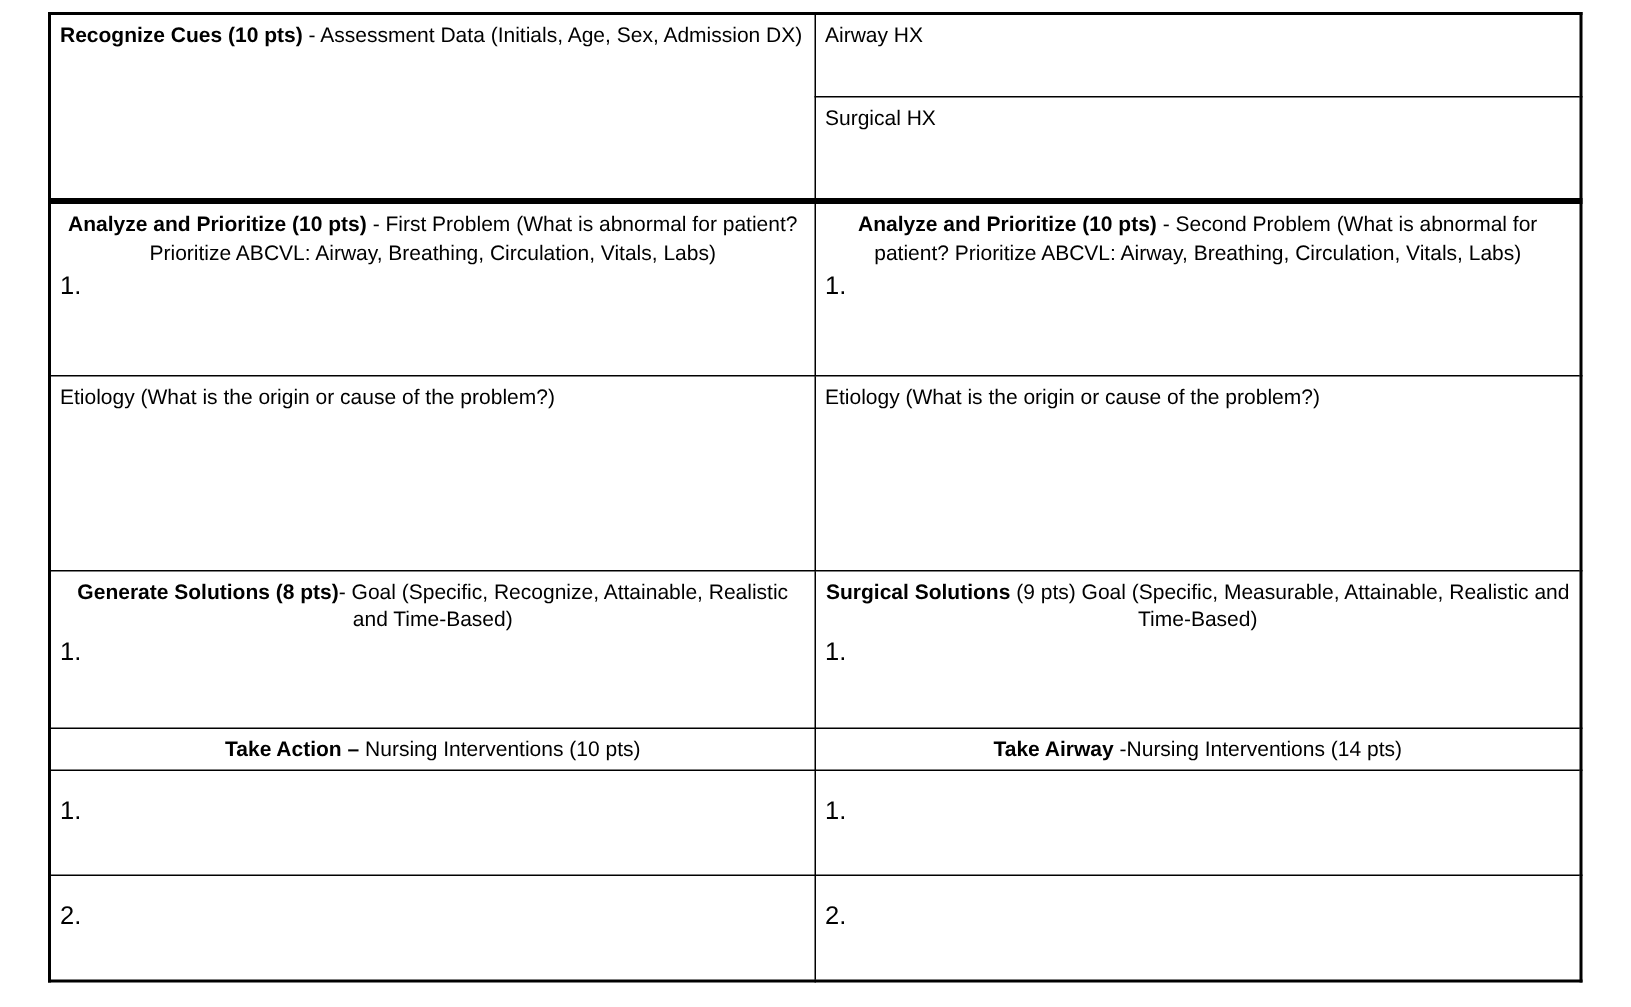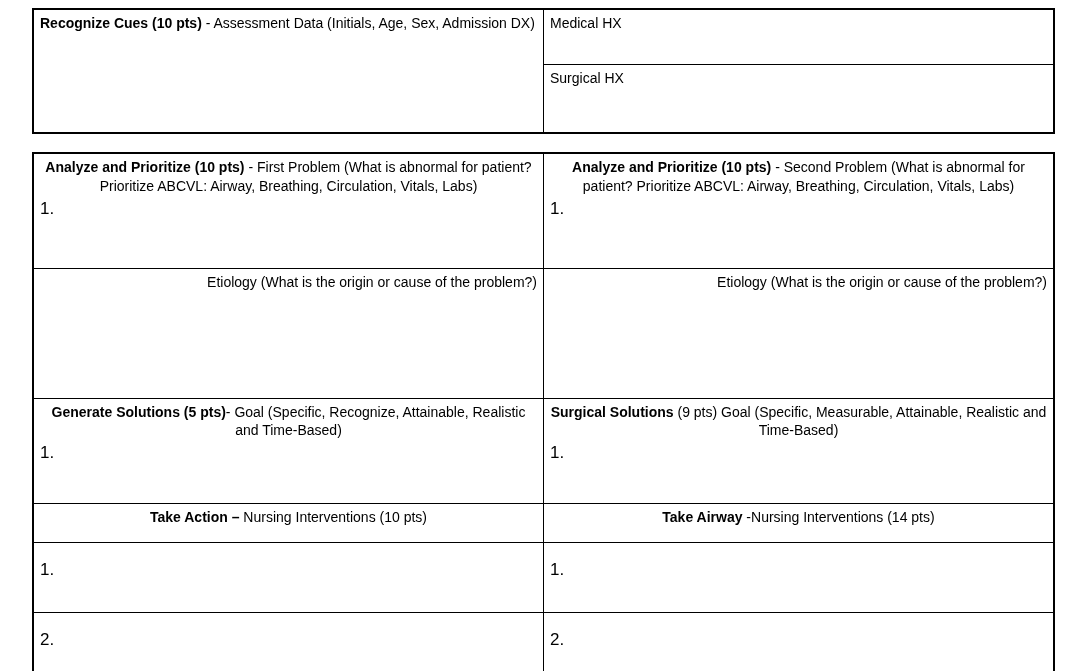--- a/index.html
+++ b/index.html
@@ -8,21 +8,20 @@
       font-size: 14px;
       color: #000;
       background: #fff;
       padding: 8px 32px;
       width: 1087px;
     }
     .table-outer {
       width: 100%;
       border: 2px solid #000;
       border-collapse: collapse;
-      margin-bottom: 18px;
     }
     .table-lower {
       width: 100%;
       border: 2px solid #000;
       border-collapse: collapse;
     }
     td {
       border: 1px solid #000;
       vertical-align: top;
       padding: 4px 6px;
@@ -34,36 +33,36 @@
     .centered-head { text-align: center; }
     .num {
       font-size: 17px;
       margin-top: 2px;
       margin-bottom: 2px;
     }
     .rc-cell { height: 110px; }
     .mhx-cell { height: 55px; }
     .shx-cell { height: 69px; }
     .analyze-cell { height: 115px; }
-    .etiology-cell { height: 130px; text-align: right; }
+    .etiology-cell { height: 130px; }
     .gensol-cell { height: 105px; }
-    .takeaction-head { height: 26px; padding-top:4px; padding-bottom:16px; }
+    .takeaction-head { height: 26px; padding-top:4px; padding-bottom:5px; }
     .ta-num-cell { height: 70px; padding-top: 14px; }
   </style>
 </head>
 <body>
 
 <table class="table-outer">
   <tbody>
       <tr>
     <td class="col-50 rc-cell" rowspan="2">
       <span class="bold">Recognize Cues (10 pts)</span><span> - Assessment Data (Initials, Age, Sex, Admission DX)</span>
     </td>
     <td class="col-50 mhx-cell">
-      <span>Medical HX</span>
+      <span>Airway HX</span>
     </td>
   </tr>
   <tr>
     <td class="col-50 shx-cell">
       <span>Surgical HX</span>
     </td>
   </tr>
 </tbody>
   </table>
 
@@ -90,21 +89,21 @@
       <span>Etiology (What is the origin or cause of the problem?)</span>
     </td>
     <td class="col-50 etiology-cell">
       <span>Etiology (What is the origin or cause of the problem?)</span>
     </td>
   </tr>
 
   <tr>
     <td class="col-50 gensol-cell">
       <div class="centered-head">
-        <span class="bold">Generate Solutions (5 pts)</span><span>- Goal (Specific, Recognize, Attainable, Realistic and Time-Based)</span>
+        <span class="bold">Generate Solutions (8 pts)</span><span>- Goal (Specific, Recognize, Attainable, Realistic and Time-Based)</span>
       </div>
       <div class="num">1.</div>
     </td>
     <td class="col-50 gensol-cell">
       <div class="centered-head">
         <span class="bold">Surgical Solutions</span><span> (9 pts) Goal (Specific, Measurable, Attainable, Realistic and Time-Based)</span>
       </div>
       <div class="num">1.</div>
     </td>
   </tr>

